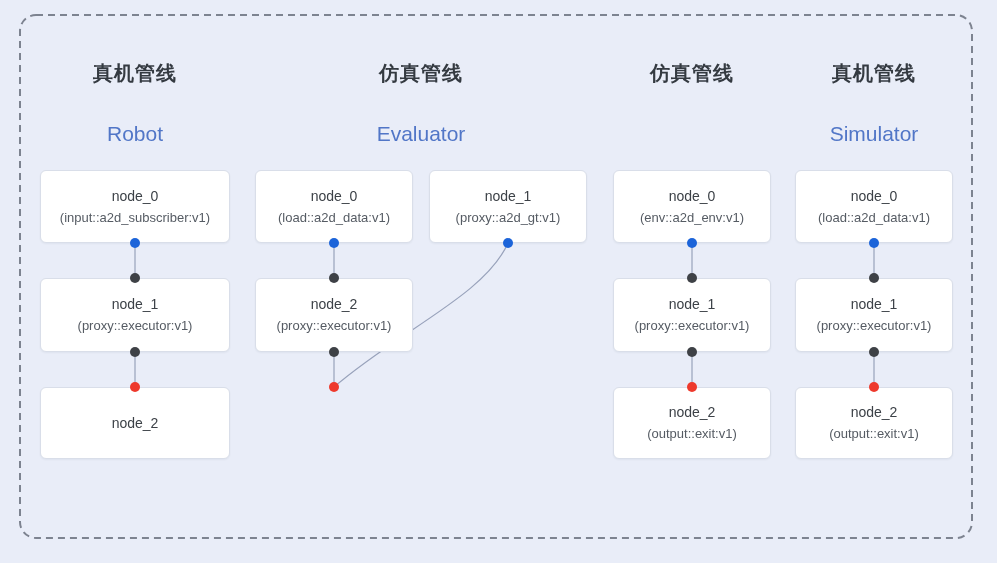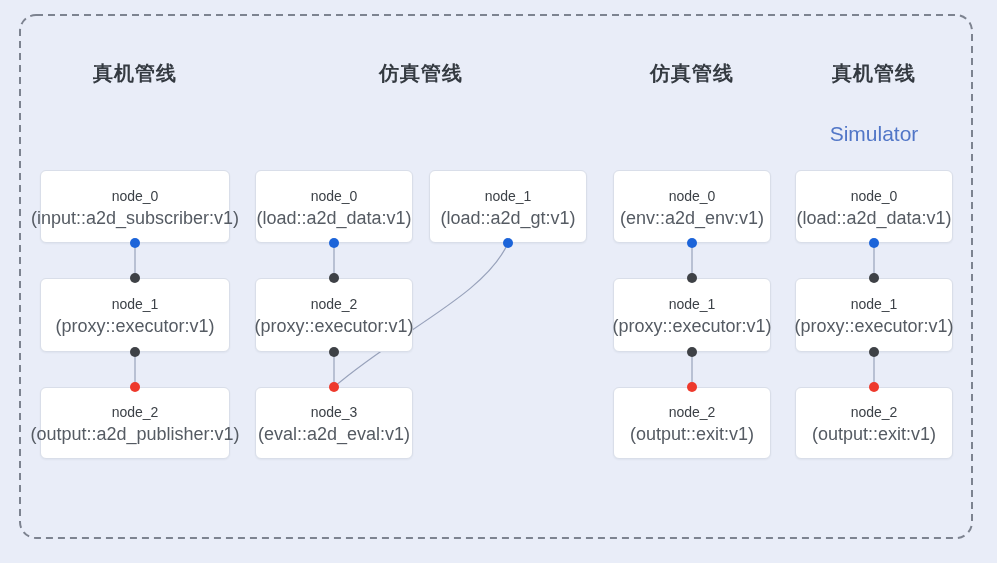--- a/index.html
+++ b/index.html
@@ -40,21 +40,21 @@
     display: flex; flex-direction: column;
     align-items: center; justify-content: center;
     box-sizing: border-box;
   }
   .node-title {
     font-size: 14px; line-height: 19px;
     color: var(--node-title-color, #3c4147);
   }
   .node-sub {
     margin-top: 3px;
-    font-size: 18px; line-height: 18px;
+    font-size: 13px; line-height: 18px;
     color: var(--node-sub-color, #555b63);
   }
 
   .dot {
     position: absolute; z-index: 4;
     width: 10px; height: 10px; border-radius: 50%;
   }
   .dot.blue { background: var(--input-port-color, #1c64d9); }
   .dot.dark { background: var(--mid-port-color, #3e4146); }
   .dot.red  { background: var(--output-port-color, #ee392c); }
@@ -76,60 +76,57 @@
 
     <line x1="692" y1="243" x2="692" y2="278" stroke="#98a2bb" stroke-width="1.2"></line>
     <line x1="692" y1="352" x2="692" y2="387" stroke="#98a2bb" stroke-width="1.2"></line>
 
     <line x1="874" y1="243" x2="874" y2="278" stroke="#98a2bb" stroke-width="1.2"></line>
     <line x1="874" y1="352" x2="874" y2="387" stroke="#98a2bb" stroke-width="1.2"></line>
   </svg>
 
   <div class="col-header" style="left:35px">
     <div class="zh">真机管线</div>
+    <div class="en">Robot</div>
   </div>
   <div class="col-header" style="left:321px">
     <div class="zh">仿真管线</div>
+    <div class="en">Evaluator</div>
   </div>
   <div class="col-header" style="left:592px">
     <div class="zh">仿真管线</div>
   </div>
   <div class="col-header" style="left:774px">
     <div class="zh">真机管线</div>
     <div class="en">Simulator</div>
   </div>
 
   <div class="node-box" style="left:40px;top:170px;width:190px;height:73px">
     <div class="node-title">node_0</div>
     <div class="node-sub">(input::a2d_subscriber:v1)</div>
   </div>
   <div class="node-box" style="left:40px;top:278px;width:190px;height:74px">
     <div class="node-title">node_1</div>
     <div class="node-sub">(proxy::executor:v1)</div>
   </div>
   <div class="node-box" style="left:40px;top:387px;width:190px;height:72px">
     <div class="node-title">node_2</div>
-    <div class="node-sub">(output::a2d_publisher:v1)</div>
   </div>
 
   <div class="node-box" style="left:255px;top:170px;width:158px;height:73px">
     <div class="node-title">node_0</div>
     <div class="node-sub">(load::a2d_data:v1)</div>
   </div>
   <div class="node-box" style="left:429px;top:170px;width:158px;height:73px">
     <div class="node-title">node_1</div>
-    <div class="node-sub">(load::a2d_gt:v1)</div>
+    <div class="node-sub">(proxy::a2d_gt:v1)</div>
   </div>
   <div class="node-box" style="left:255px;top:278px;width:158px;height:74px">
     <div class="node-title">node_2</div>
     <div class="node-sub">(proxy::executor:v1)</div>
-  </div>
-  <div class="node-box" style="left:255px;top:387px;width:158px;height:72px">
-    <div class="node-title">node_3</div>
-    <div class="node-sub">(eval::a2d_eval:v1)</div>
   </div>
 
   <div class="node-box" style="left:613px;top:170px;width:158px;height:73px">
     <div class="node-title">node_0</div>
     <div class="node-sub">(env::a2d_env:v1)</div>
   </div>
   <div class="node-box" style="left:613px;top:278px;width:158px;height:74px">
     <div class="node-title">node_1</div>
     <div class="node-sub">(proxy::executor:v1)</div>
   </div>

